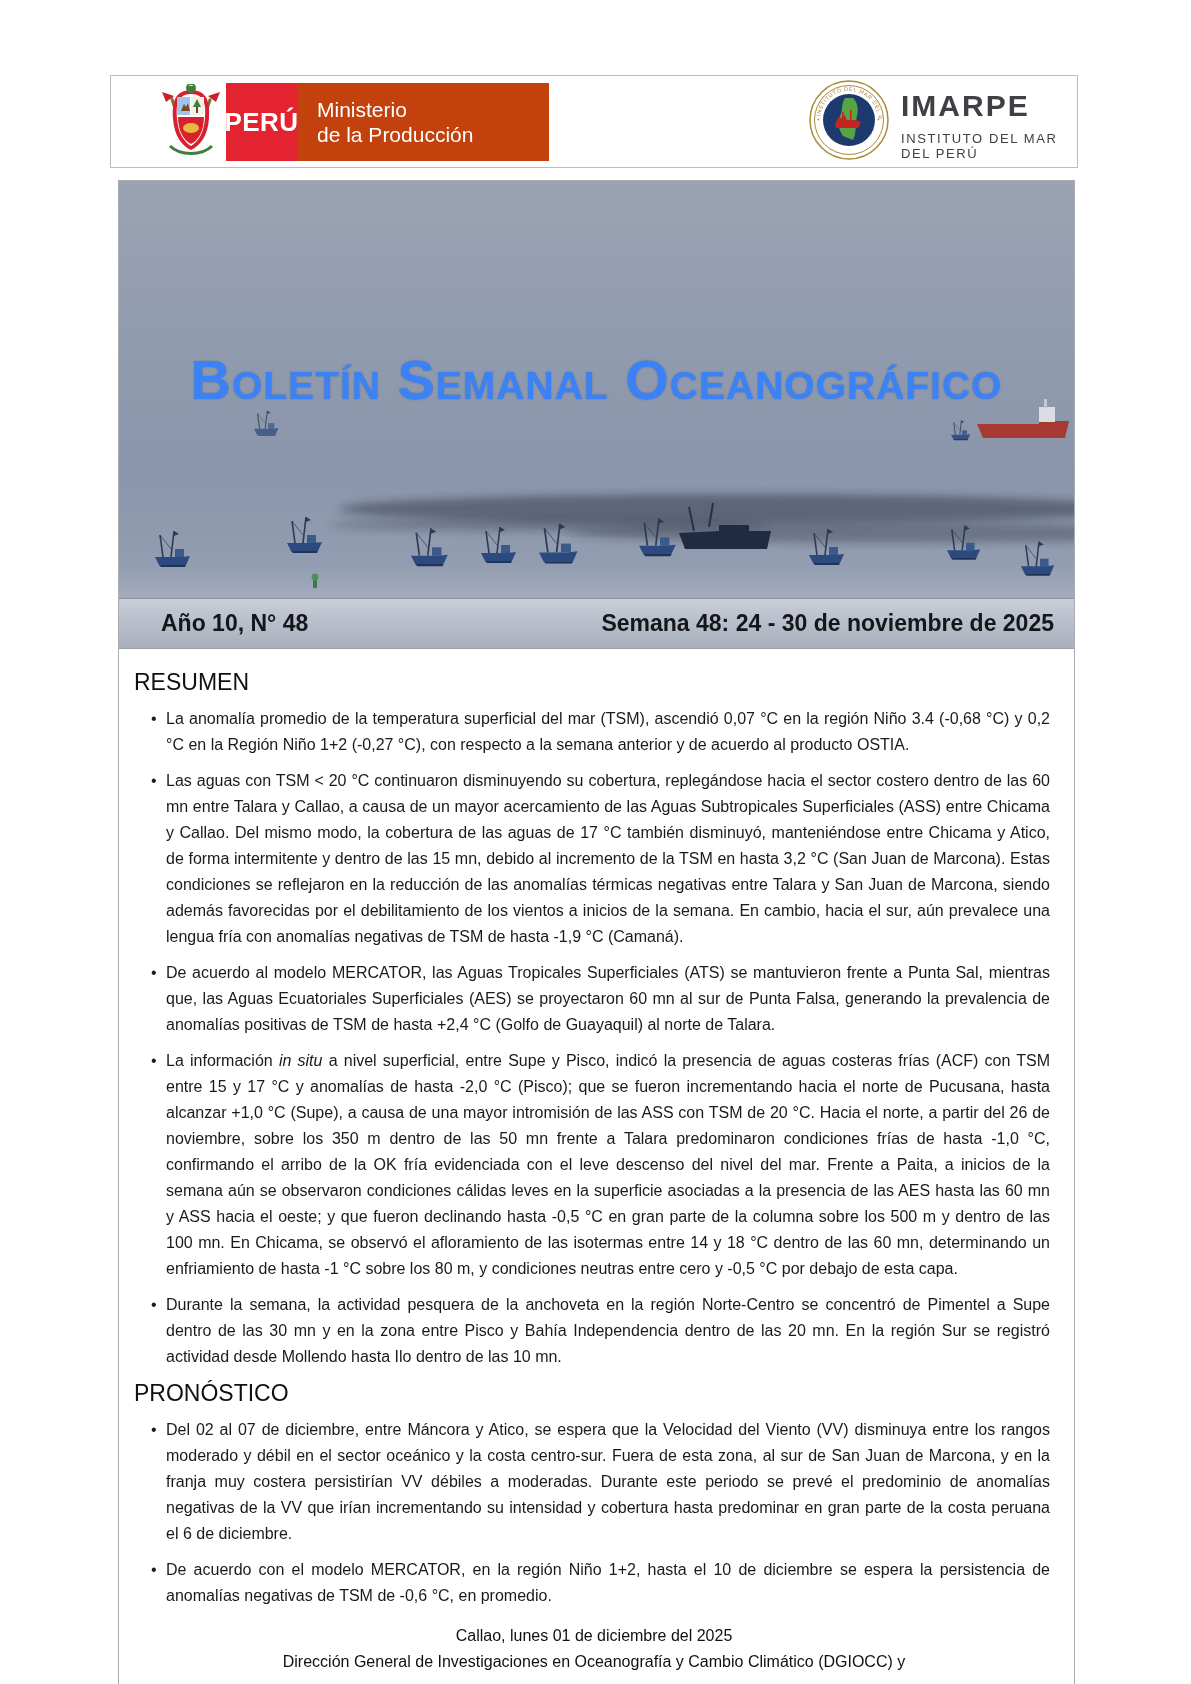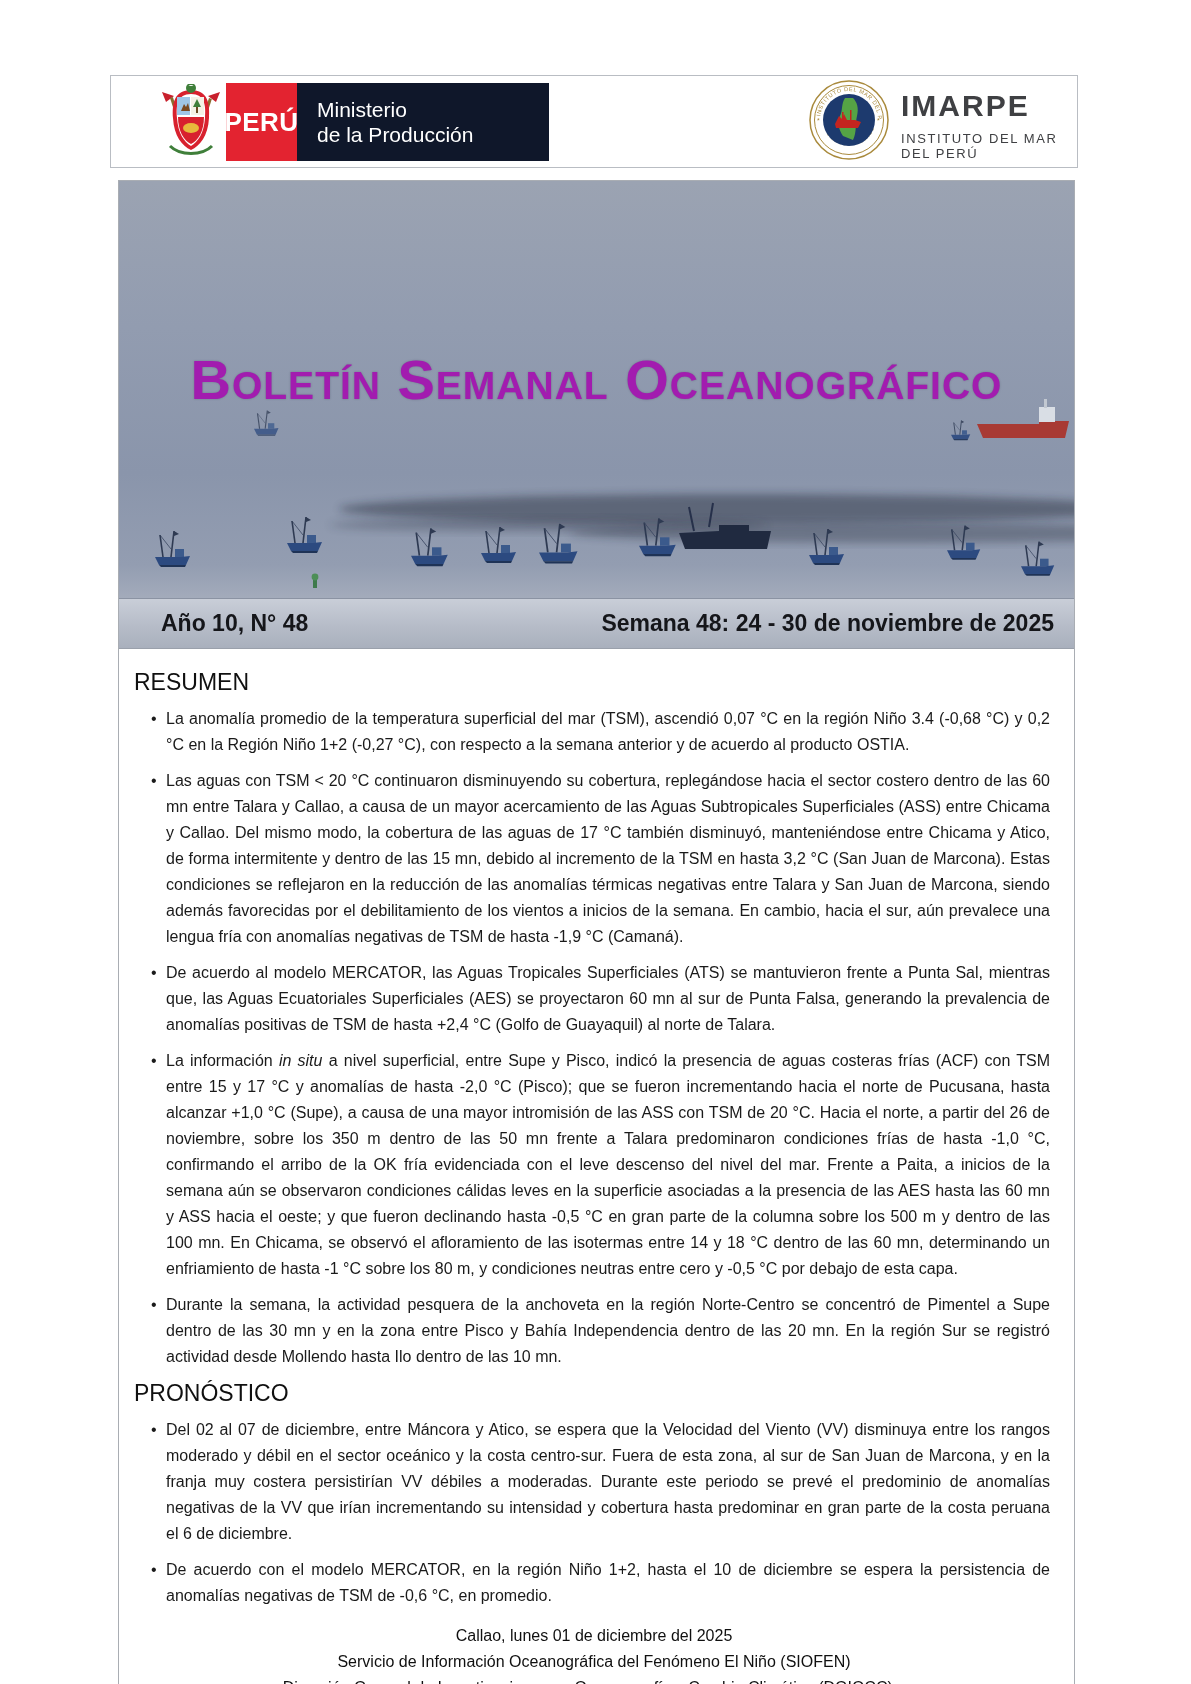--- a/index.html
+++ b/index.html
@@ -7,34 +7,34 @@
         font-family:"Liberation Sans",sans-serif;color:#1a1a1a;}
 
   
   .header-box{position:absolute;left:110px;top:75px;width:966px;height:91px;
               border:1px solid #b9bdc3;background:#fff;}
   .gov-logo{position:absolute;left:45px;top:6px;height:80px;display:flex;align-items:center;}
   .coat{width:70px;height:80px;display:flex;align-items:center;justify-content:center;}
   .peru-red{width:71px;height:78px;background:var(--peru-red,#e32330);display:flex;
             align-items:center;justify-content:center;color:#fff;font-weight:bold;
             font-size:26px;letter-spacing:.5px;}
-  .ministry{width:252px;height:78px;background:#0f172a;color:#fff;display:flex;
+  .ministry{width:252px;height:78px;background:#c2410c;color:#fff;display:flex;
             flex-direction:column;justify-content:center;padding-left:20px;box-sizing:border-box;
             font-size:21px;line-height:25px;}
   .imarpe-logo{position:absolute;left:698px;top:6px;height:80px;display:flex;align-items:center;gap:12px;}
   .imarpe-text{display:flex;flex-direction:column;justify-content:center;}
   .imarpe-acronym{font-size:30px;font-weight:bold;color:#3f4043;letter-spacing:2px;line-height:46px;}
   .imarpe-sub{font-size:13px;color:#3f4043;letter-spacing:1.6px;margin-top:2px;}
 
   
   .main-box{position:absolute;left:118px;top:180px;width:955px;min-height:1430px;
             border:1px solid #a9adb3;background:#fff;box-sizing:content-box;}
   .hero{position:relative;width:955px;height:417px;overflow:hidden;}
   .hero svg{display:block;}
-  .hero-title{position:absolute;left:0;right:0;top:168px;text-align:center;color:#a21caf;
+  .hero-title{position:absolute;left:0;right:0;top:168px;text-align:center;color:#3b82f6;
               font-variant:small-caps;font-weight:600;font-size:56px;line-height:62px;
               letter-spacing:1px;text-shadow:0 0 2px rgba(40,50,70,.35);}
   .info-bar{position:relative;width:955px;height:51px;box-sizing:border-box;
             background:linear-gradient(180deg,#c9ced8 0%,#b6bcc8 55%,#a9b0bd 100%);
             border-top:1px solid #8b93a3;border-bottom:1px solid #9aa0ab;
             display:flex;align-items:center;justify-content:space-between;
             padding:0 20px 0 42px;font-size:23px;font-weight:600;color:#15161a;}
 
   .body-text{padding:12px 20px 18px 15px;}
   h2.section{font-size:23px;font-weight:normal;margin:8px 0 10px 0;color:#101010;}
@@ -221,19 +221,18 @@
         </ul>
 
       <h2 class="section">PRONÓSTICO</h2>
       <ul class="bullets" id="pronostico-list">
           <li><span>Del 02 al 07 de diciembre, entre Máncora y Atico, se espera que la Velocidad del Viento (VV) disminuya entre los rangos moderado y débil en el sector oceánico y la costa centro-sur. Fuera de esta zona, al sur de San Juan de Marcona, y en la franja muy costera persistirían VV débiles a moderadas. Durante este periodo se prevé el predominio de anomalías negativas de la VV que irían incrementando su intensidad y cobertura hasta predominar en gran parte de la costa peruana el 6 de diciembre.</span></li>
           <li><span>De acuerdo con el modelo MERCATOR, en la región Niño 1+2, hasta el 10 de diciembre se espera la persistencia de anomalías negativas de TSM de -0,6 °C, en promedio.</span></li>
         </ul>
 
       <div class="footer" id="footer-lines">
           <div>Callao, lunes 01 de diciembre del 2025</div>
-          <div>Servicio de Información Oceanográfica del Fenómeno El Niño (SIOFEN)</div>
           <div>Dirección General de Investigaciones en Oceanografía y Cambio Climático (DGIOCC) y</div>
         </div>
     </div>
   </div>
 
 </div>
 
 </body></html>

